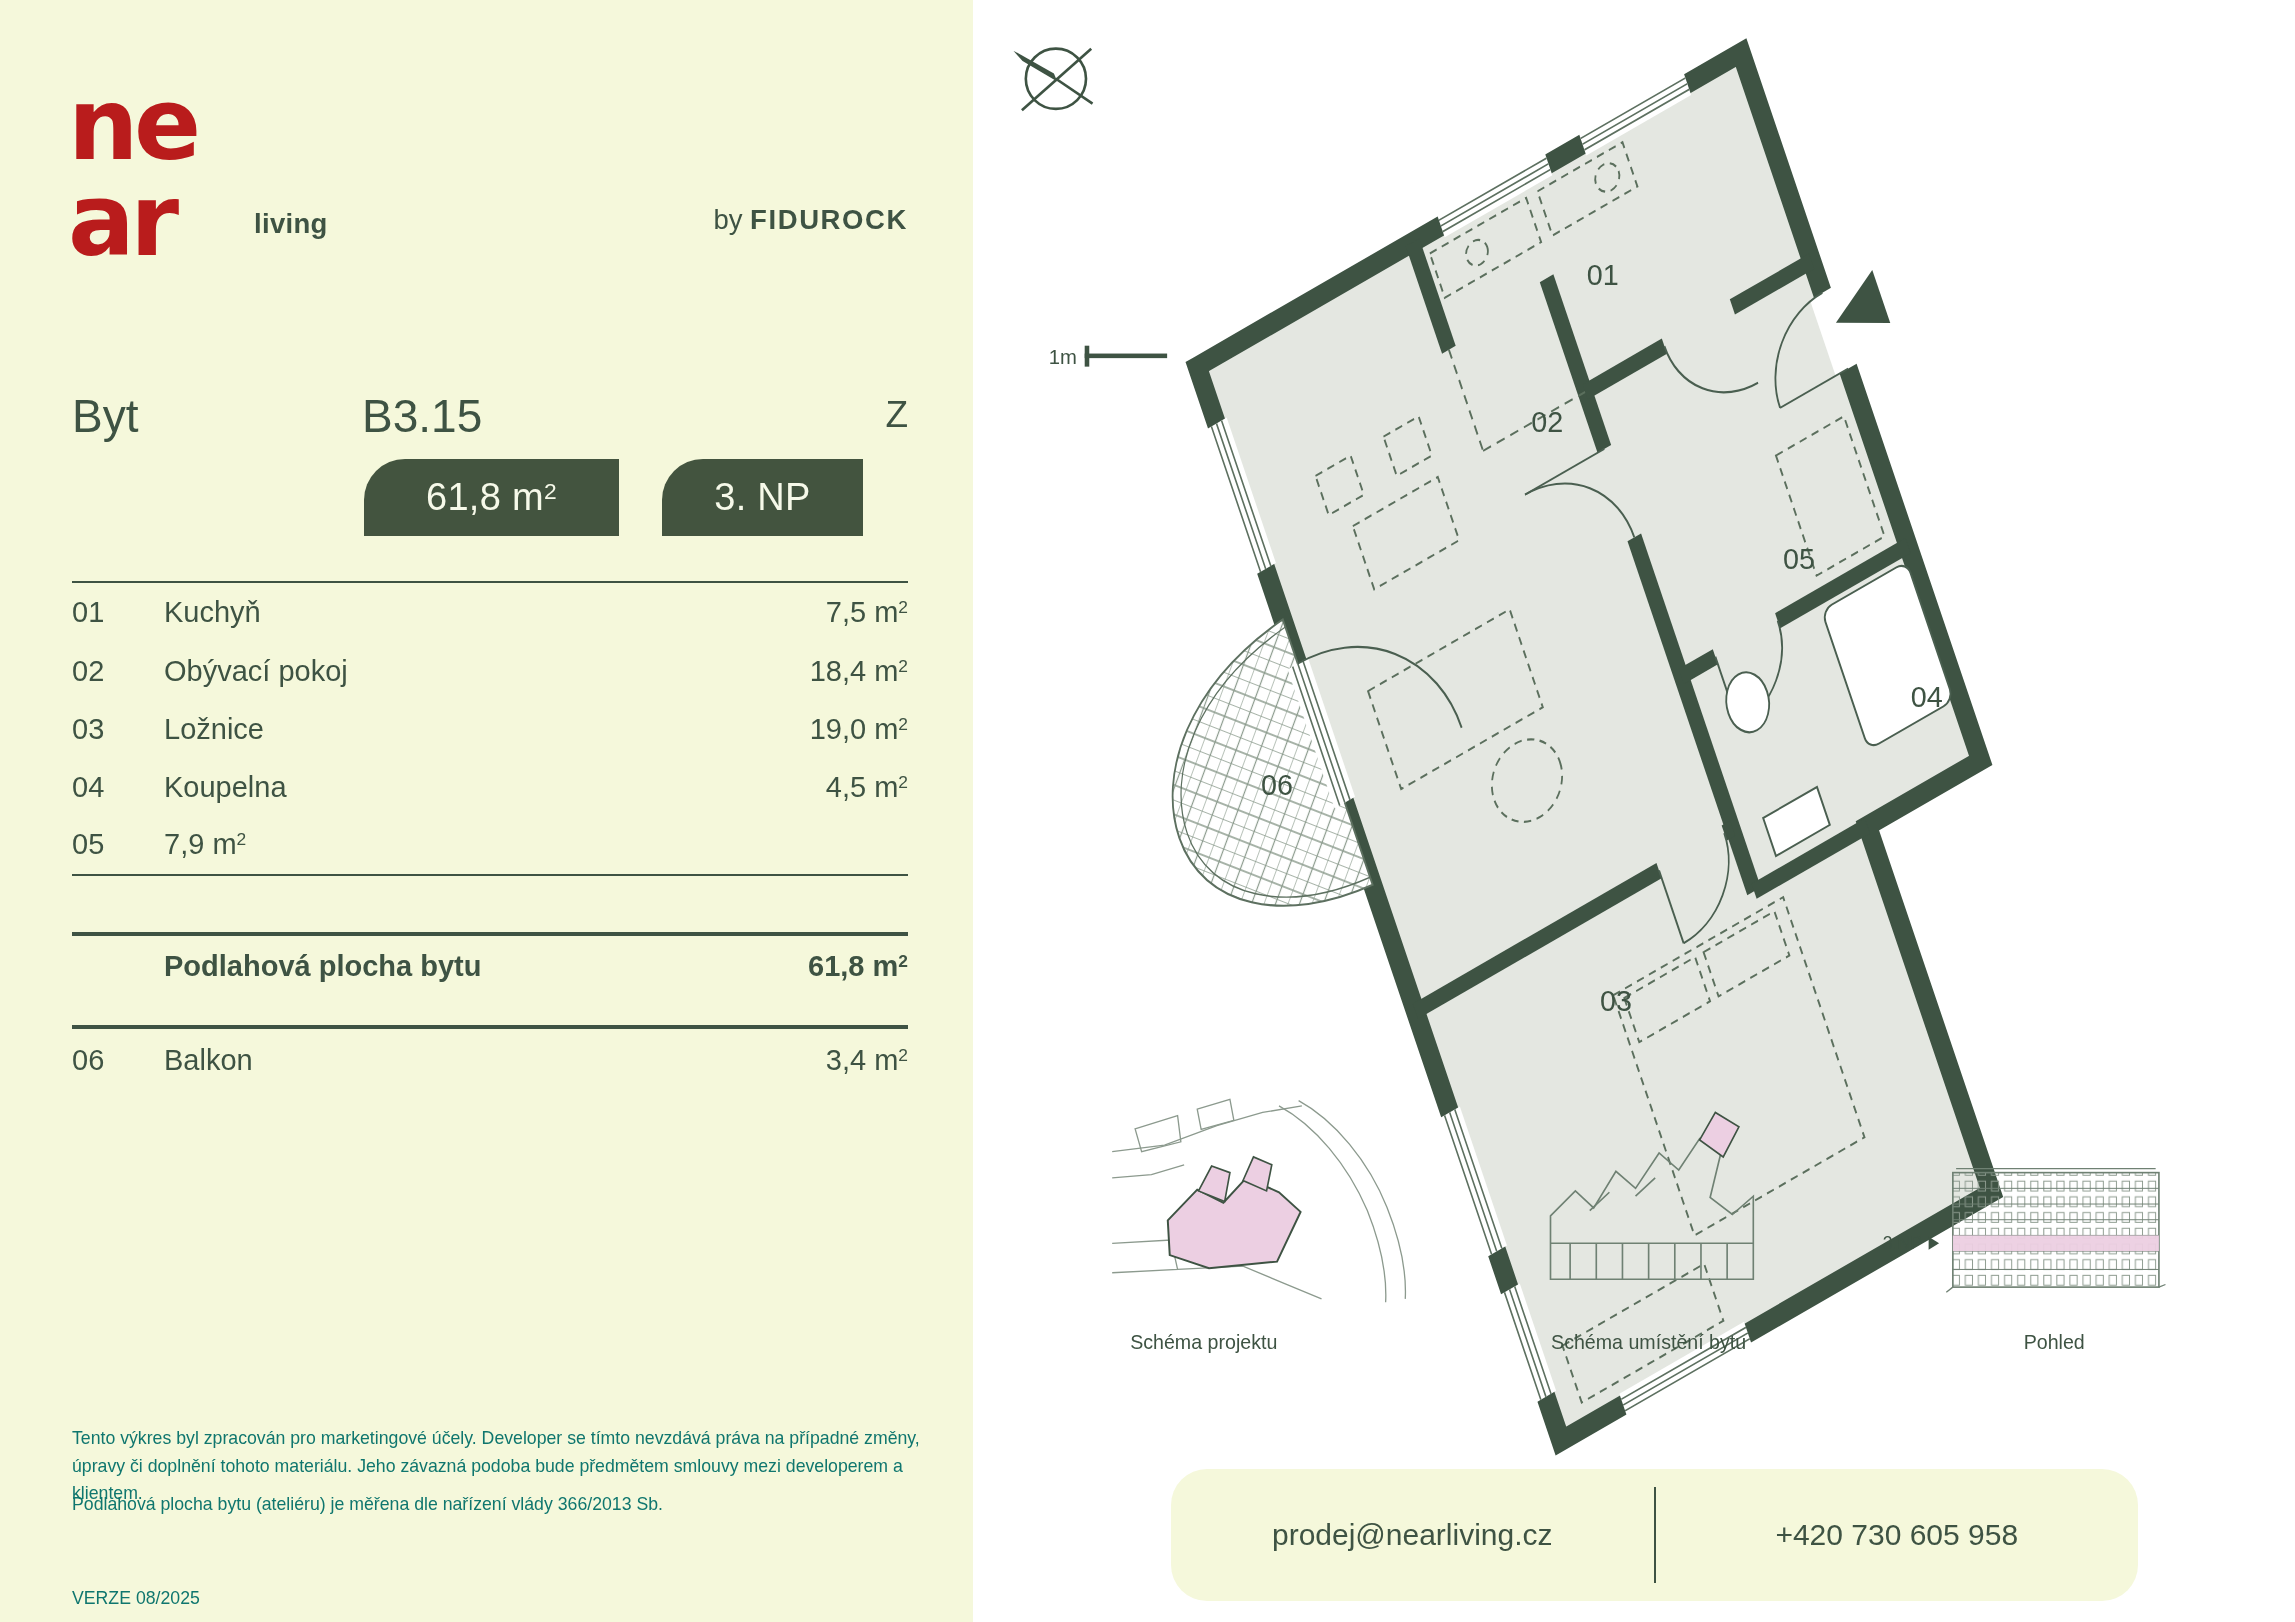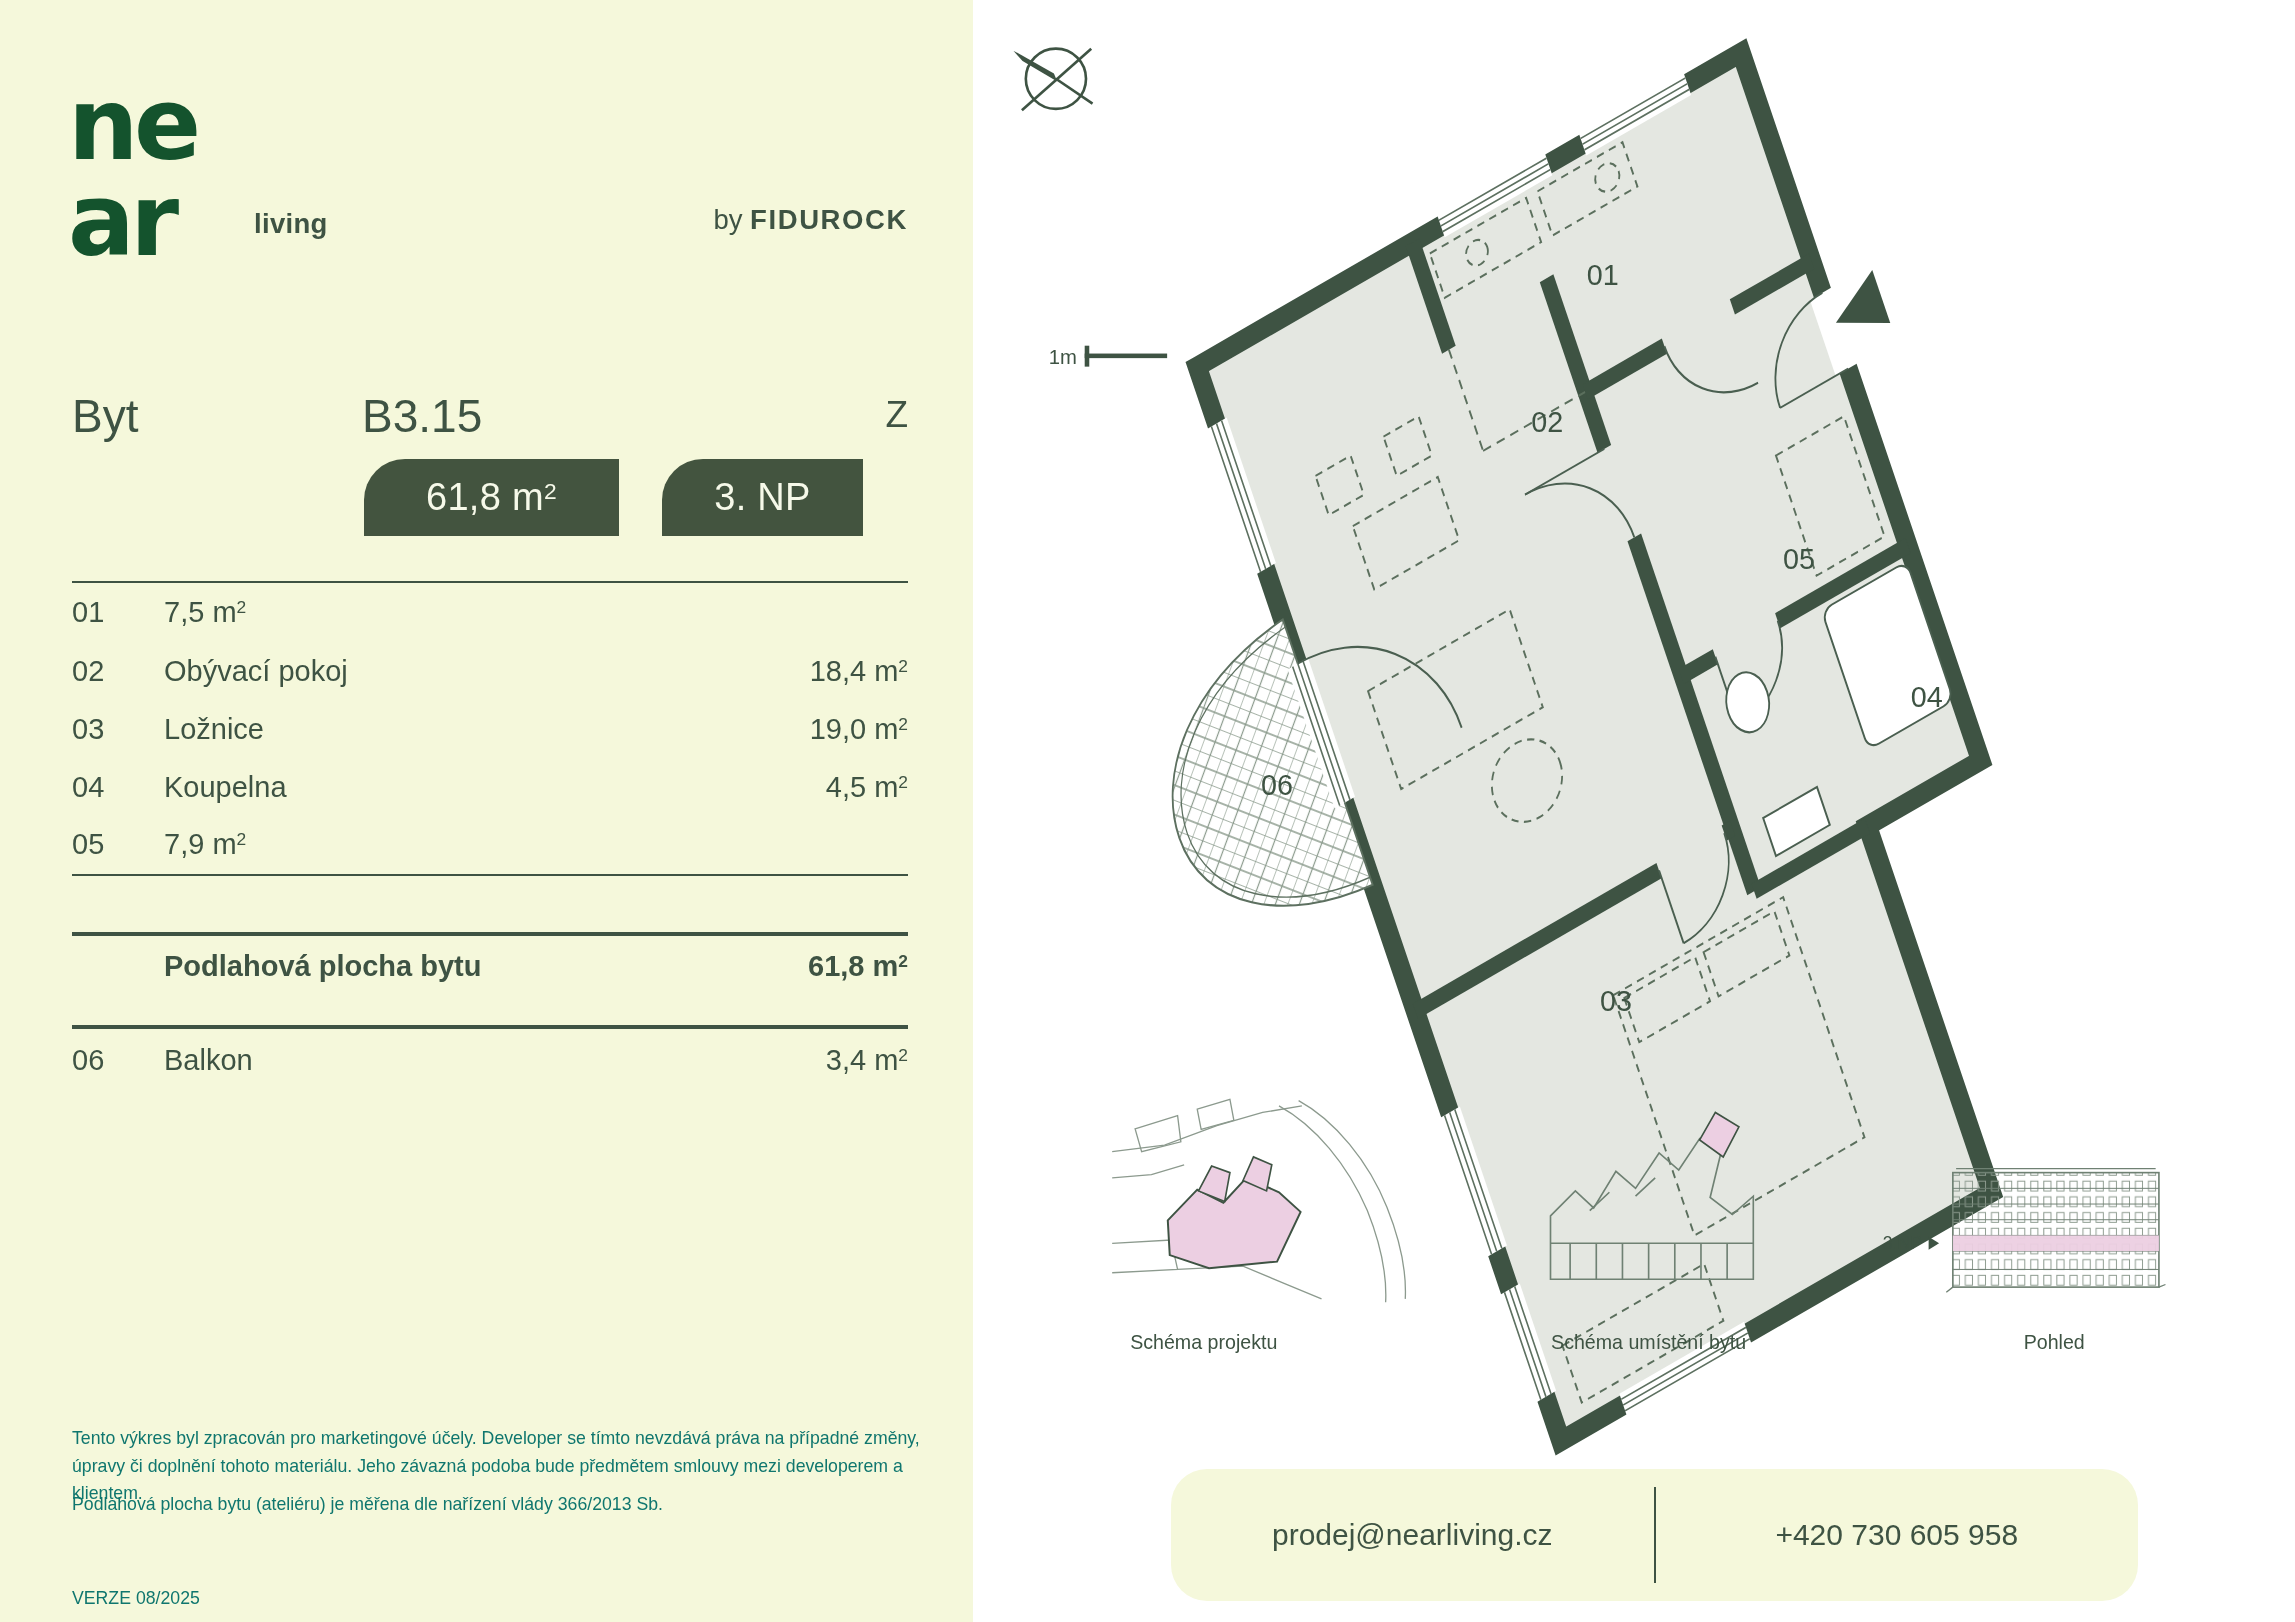--- a/index.html
+++ b/index.html
@@ -6,21 +6,21 @@
   body{
     width:2295px;height:1623px;position:relative;overflow:hidden;
     background:#ffffff;
     font-family:"Liberation Sans", sans-serif;
     color:#3e5343;
     -webkit-font-smoothing:antialiased;
   }
   
   .left-panel{position:absolute;left:0;top:0;width:973px;height:1623px;background:#f5f8db;z-index:2;}
   .logo{position:absolute;left:68px;top:77px;font-family:"DejaVu Sans",sans-serif;
-        font-weight:700;font-size:99px;line-height:96px;letter-spacing:-4.6px;color:#14532d;}
+        font-weight:700;font-size:99px;line-height:96px;letter-spacing:-4.6px;color:#b91c1c;}
   .logo-living{position:absolute;left:254px;top:208px;font-size:27.5px;font-weight:700;letter-spacing:0.3px;color:#3e5343;}
   .byline{position:absolute;top:204px;right:65px;font-size:27.5px;color:#3e5343;}
   .byline b{letter-spacing:1.6px;}
   .hdr{position:absolute;top:389px;left:0;width:973px;height:48px;font-size:46px;font-weight:400;}
   .hdr .byt{position:absolute;left:72px;}
   .hdr .uid{position:absolute;left:362px;}
   .hdr .ori{position:absolute;right:65px;font-size:37px;top:5.2px;}
   .badge{position:absolute;top:459px;height:77px;background:#43543f;color:#f6f9e9;
          border-top-left-radius:41px;display:flex;align-items:center;justify-content:center;
          font-size:38px;letter-spacing:0.3px;}
@@ -72,20 +72,21 @@
       <span class="u"><span>61,8</span>&nbsp;<span>m</span><sup>2</sup></span>
     </div>
   <div class="badge b3">
       <span>3. NP</span>
     </div>
 
   <div class="rule" style="top:581px"></div>
 
   <div class="trow" style="top:592px">
     <span class="num">01</span>
+    <span class="nam">Kuchyň</span>
     <span class="val u"><span>7,5</span>&nbsp;<span>m</span><sup>2</sup></span>
   </div>
   <div class="trow" style="top:651px">
     <span class="num">02</span>
     <span class="nam">Obývací pokoj</span>
     <span class="val u"><span>18,4</span>&nbsp;<span>m</span><sup>2</sup></span>
   </div>
   <div class="trow" style="top:709px">
     <span class="num">03</span>
     <span class="nam">Ložnice</span>

